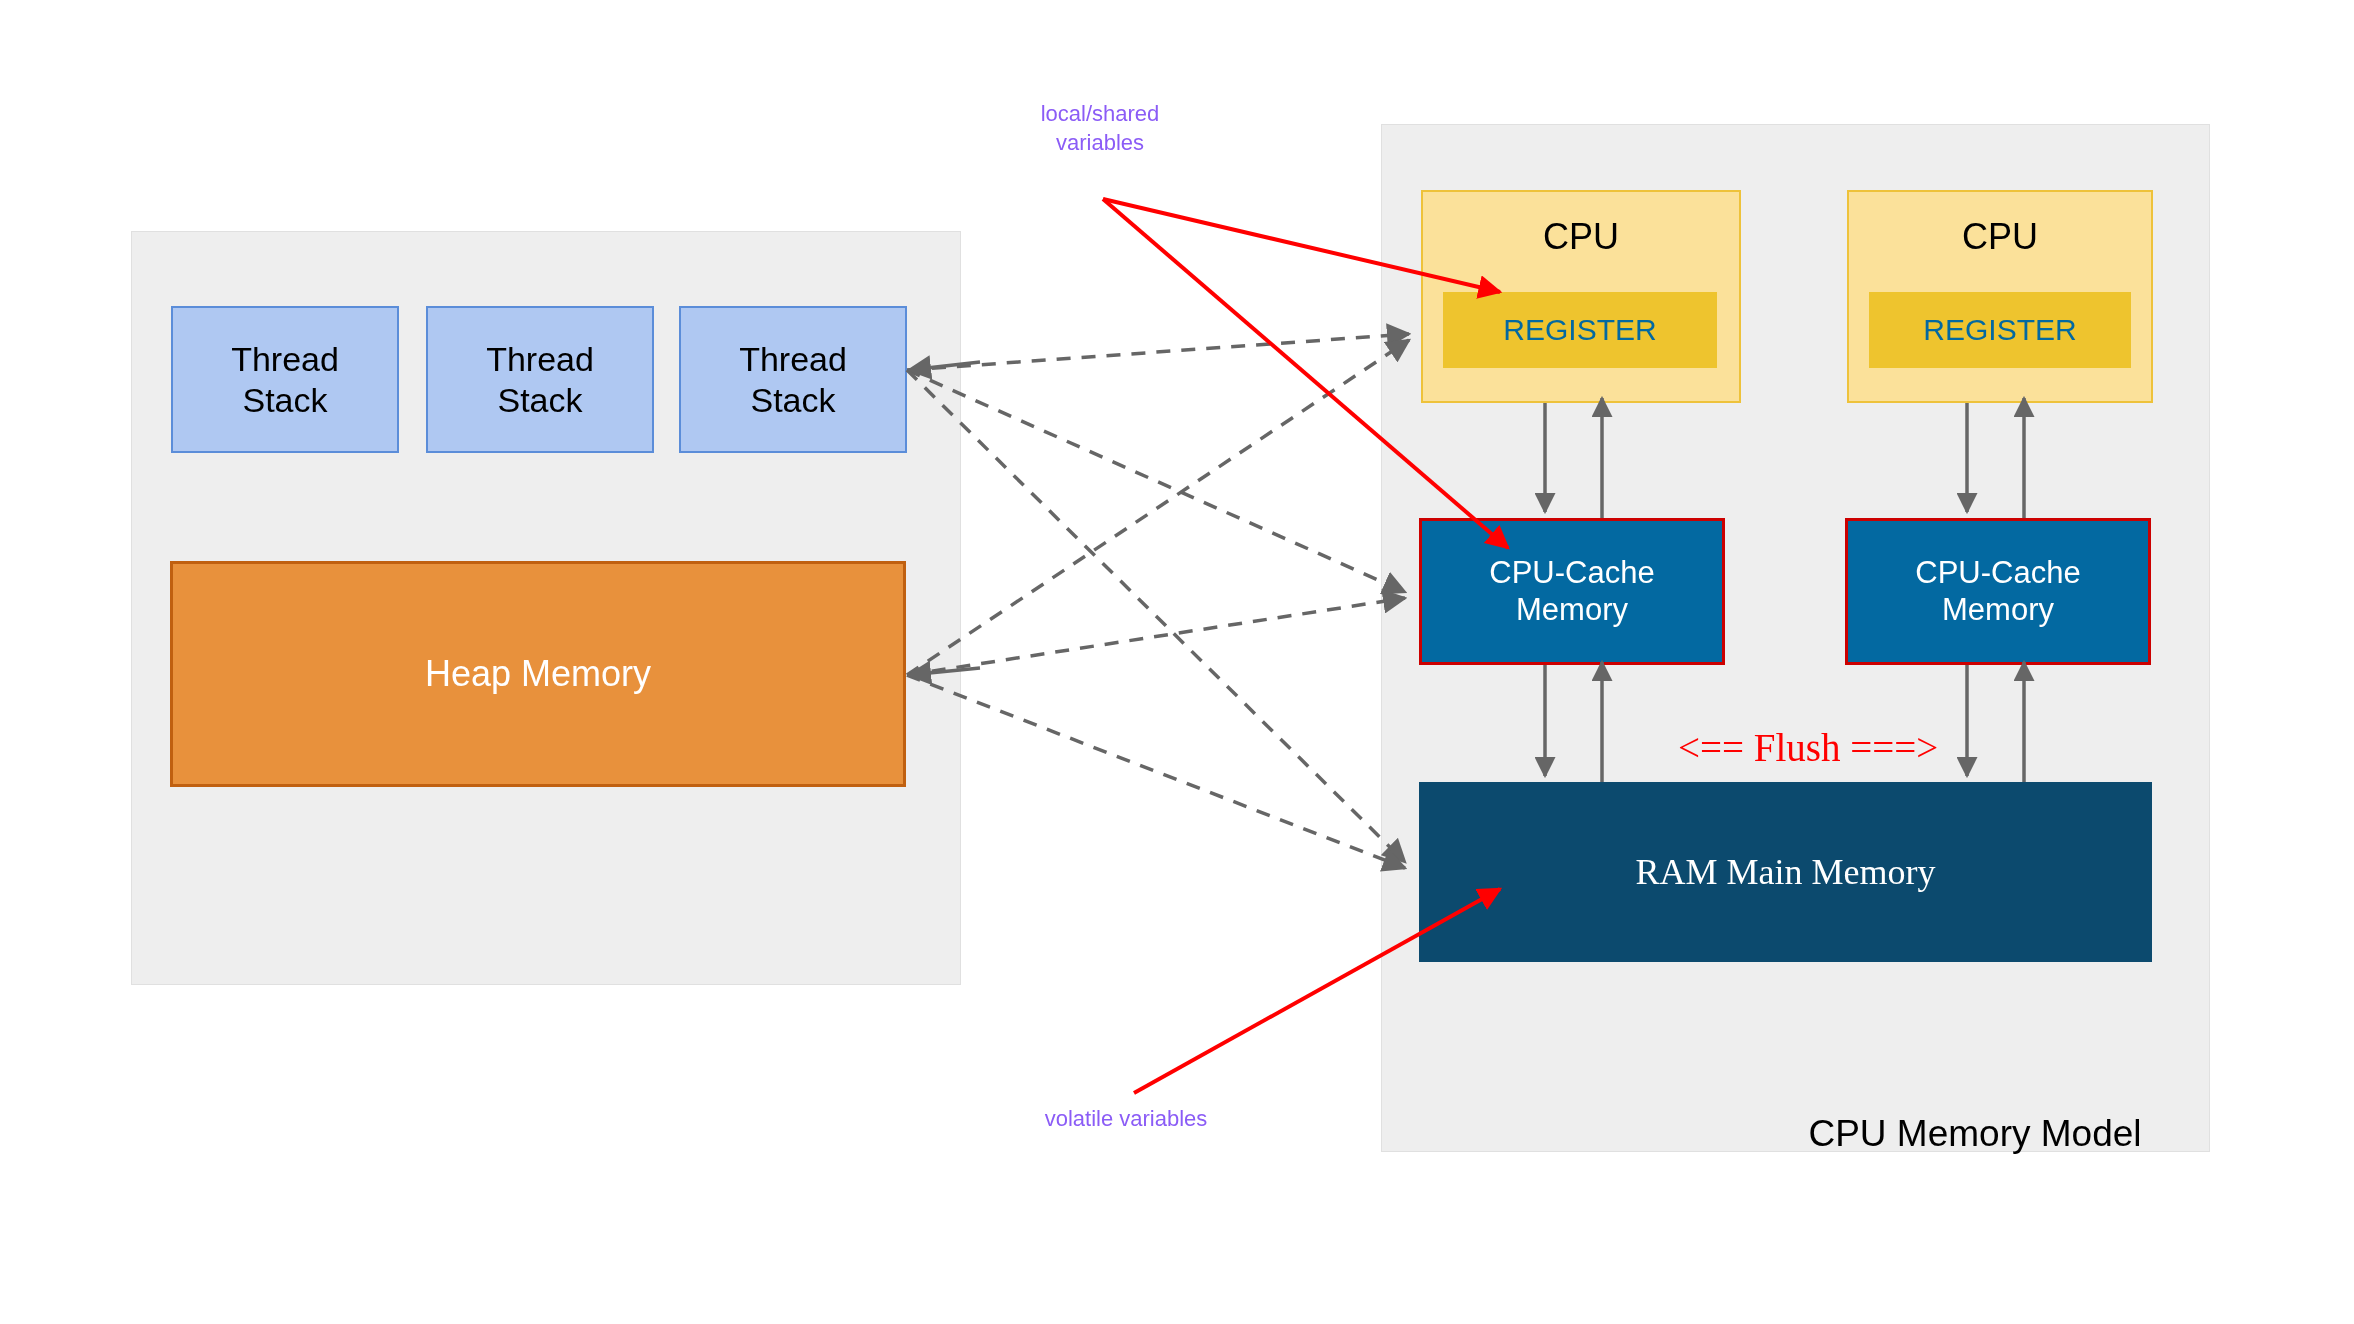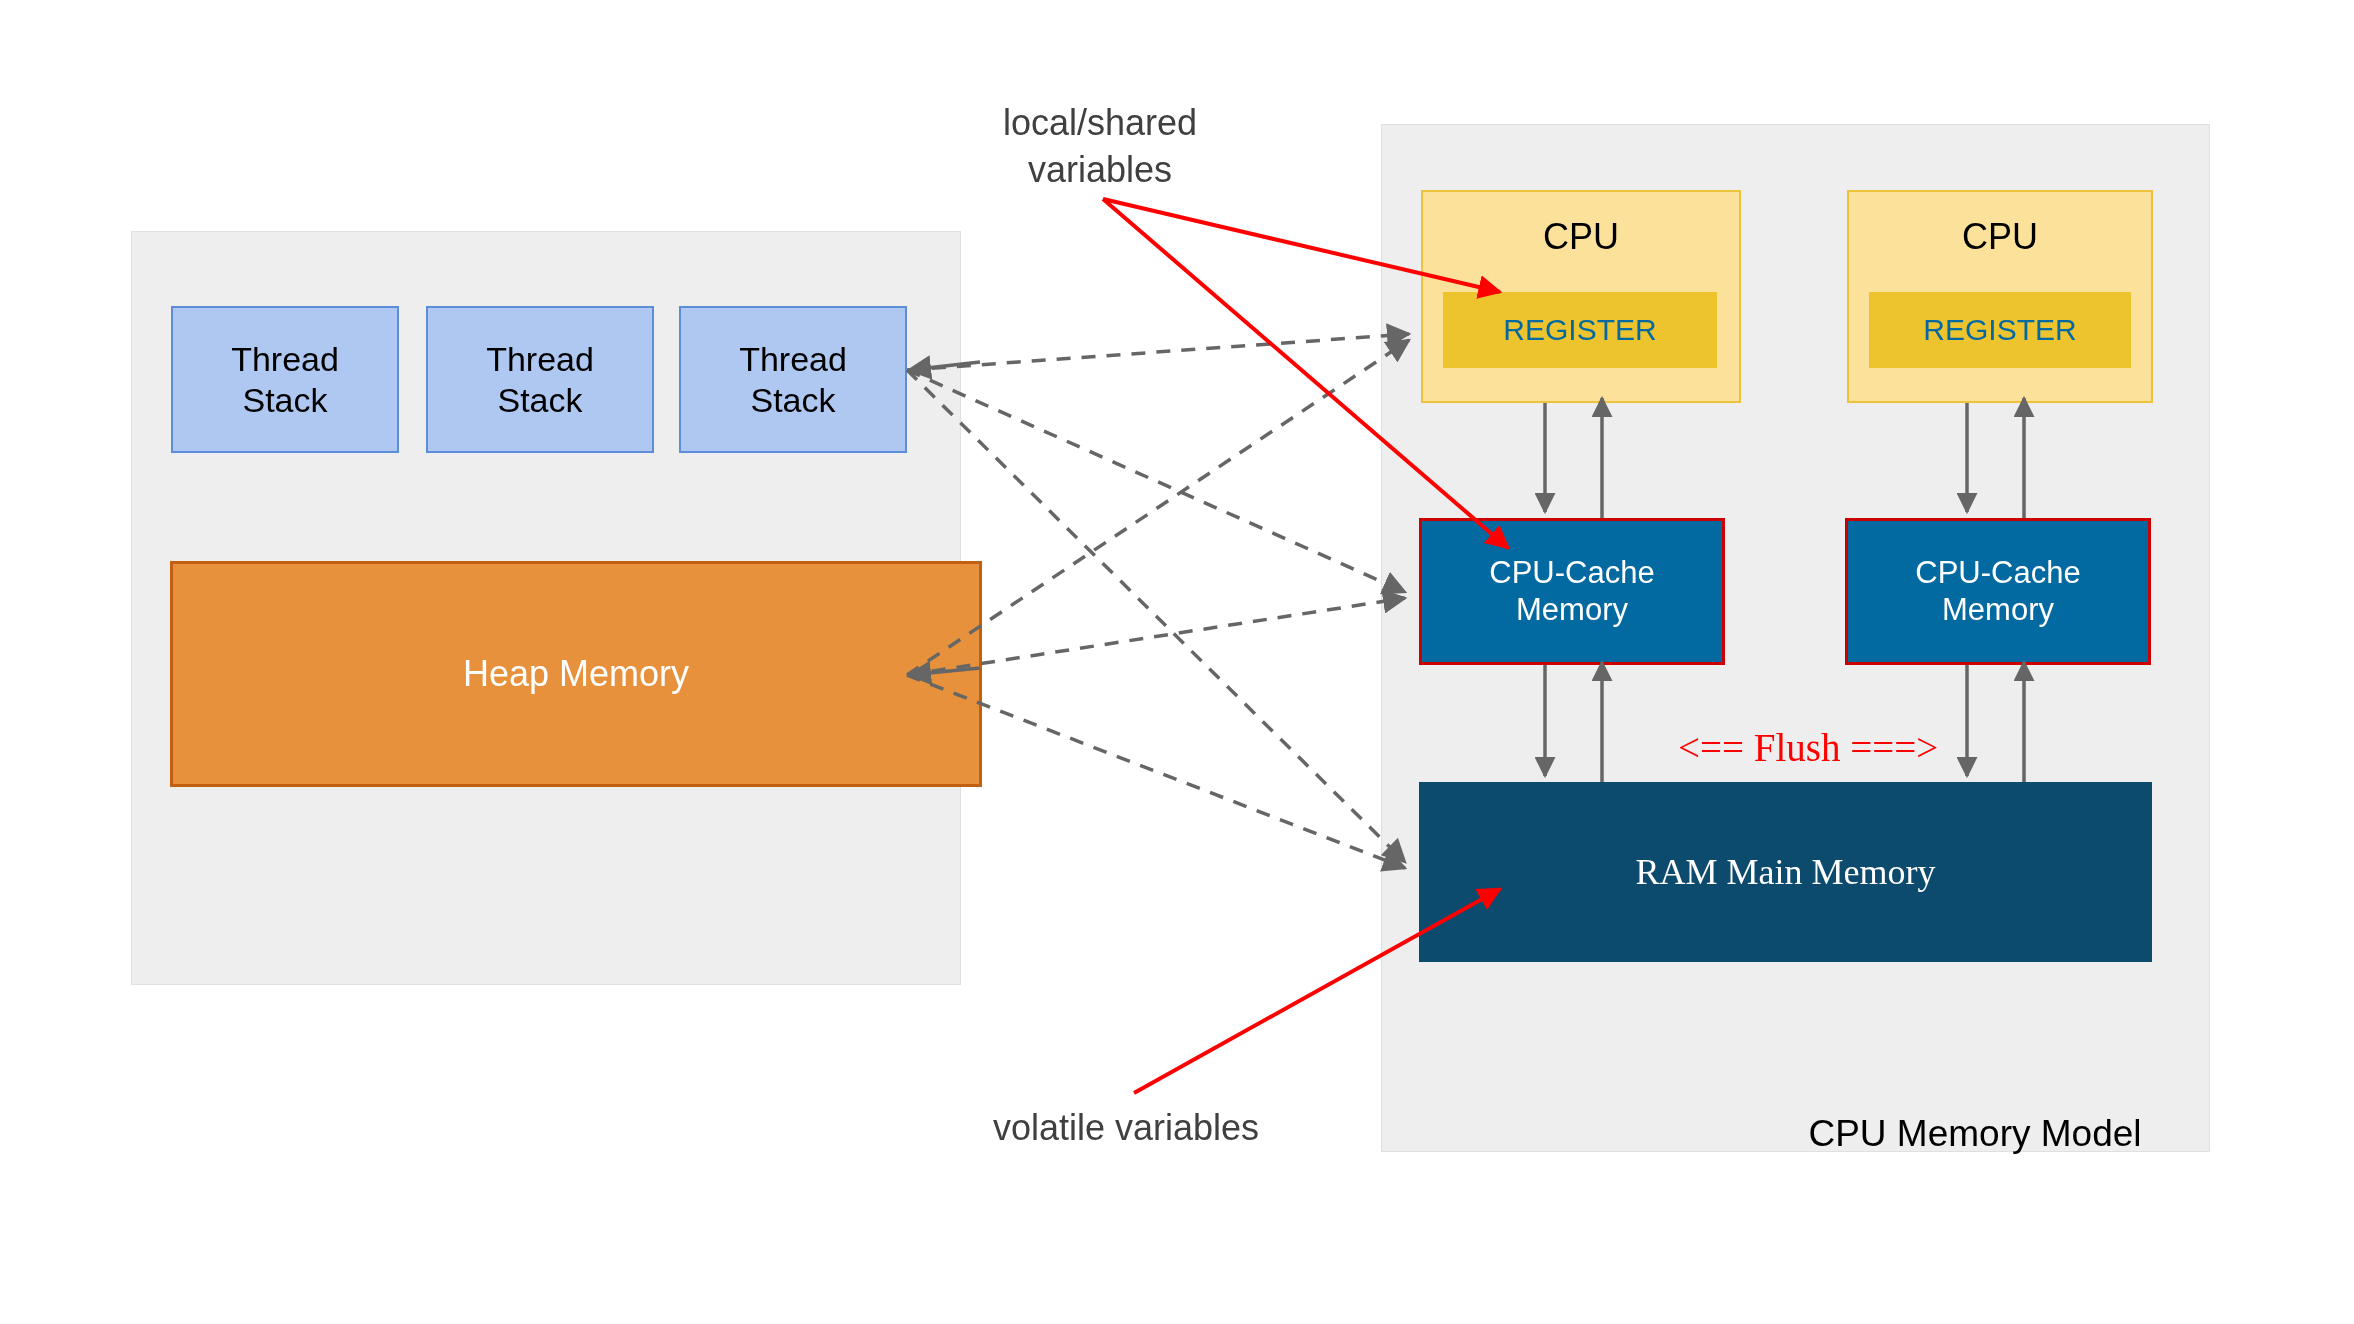--- a/index.html
+++ b/index.html
@@ -97,22 +97,22 @@
   }
   .ram {
     background: #0c4a6e;
     border: 3px solid #0c4a6e;
     color: #ffffff;
     font-size: 36px;
     font-family: Liberation Serif, serif;
   }
   .annotation {
     position: absolute;
-    color: #404040;
-    font-size: 36px;
+    color: #8b5cf6;
+    font-size: 22px;
     text-align: center;
     line-height: 1.3;
     white-space: pre-line;
     z-index: 7;
   }
   .flush-label {
     position: absolute;
     color: #ff0000;
     font-size: 39px;
     white-space: nowrap;
@@ -137,21 +137,21 @@
   <div class="node thread-stack" style="left:426px; top:306px; width:228px; height:147px;">
     <span>Thread</span>
     <span>Stack</span>
   </div>
 
   <div class="node thread-stack" style="left:679px; top:306px; width:228px; height:147px;">
     <span>Thread</span>
     <span>Stack</span>
   </div>
 
-  <div class="node heap" style="left:170px; top:561px; width:812px; height:226px;">
+  <div class="node heap" style="left:170px; top:561px; width:736px; height:226px;">
     <span>Heap Memory</span>
   </div>
 
 
   <div class="node cpu" style="left:1421px; top:190px; width:320px; height:213px;">
     <div class="cpu-label" style="top:24px;">CPU</div>
     <div class="register" style="left:20px; top:100px; width:274px; height:76px;">
       <span>REGISTER</span>
     </div>
   </div>

